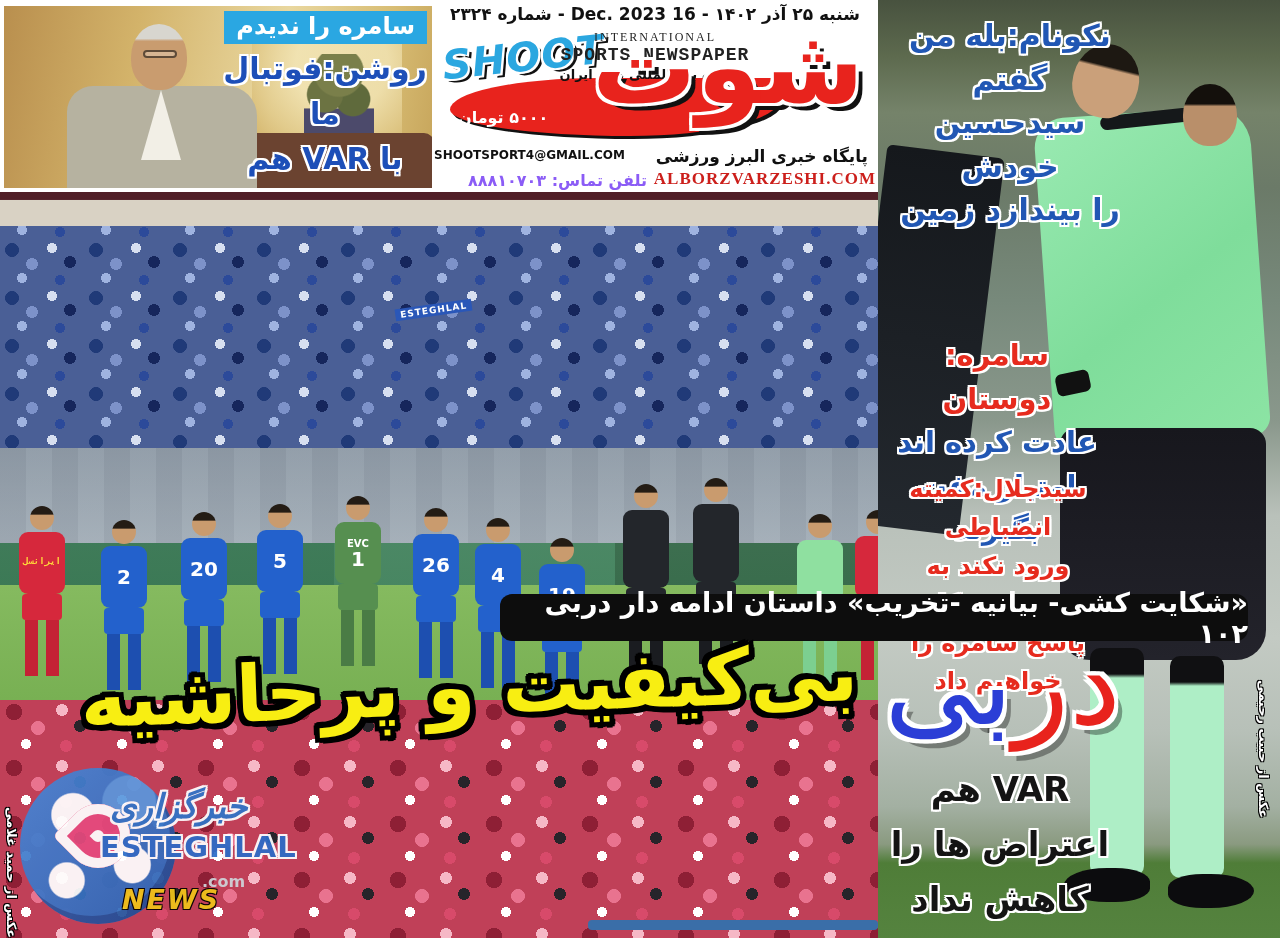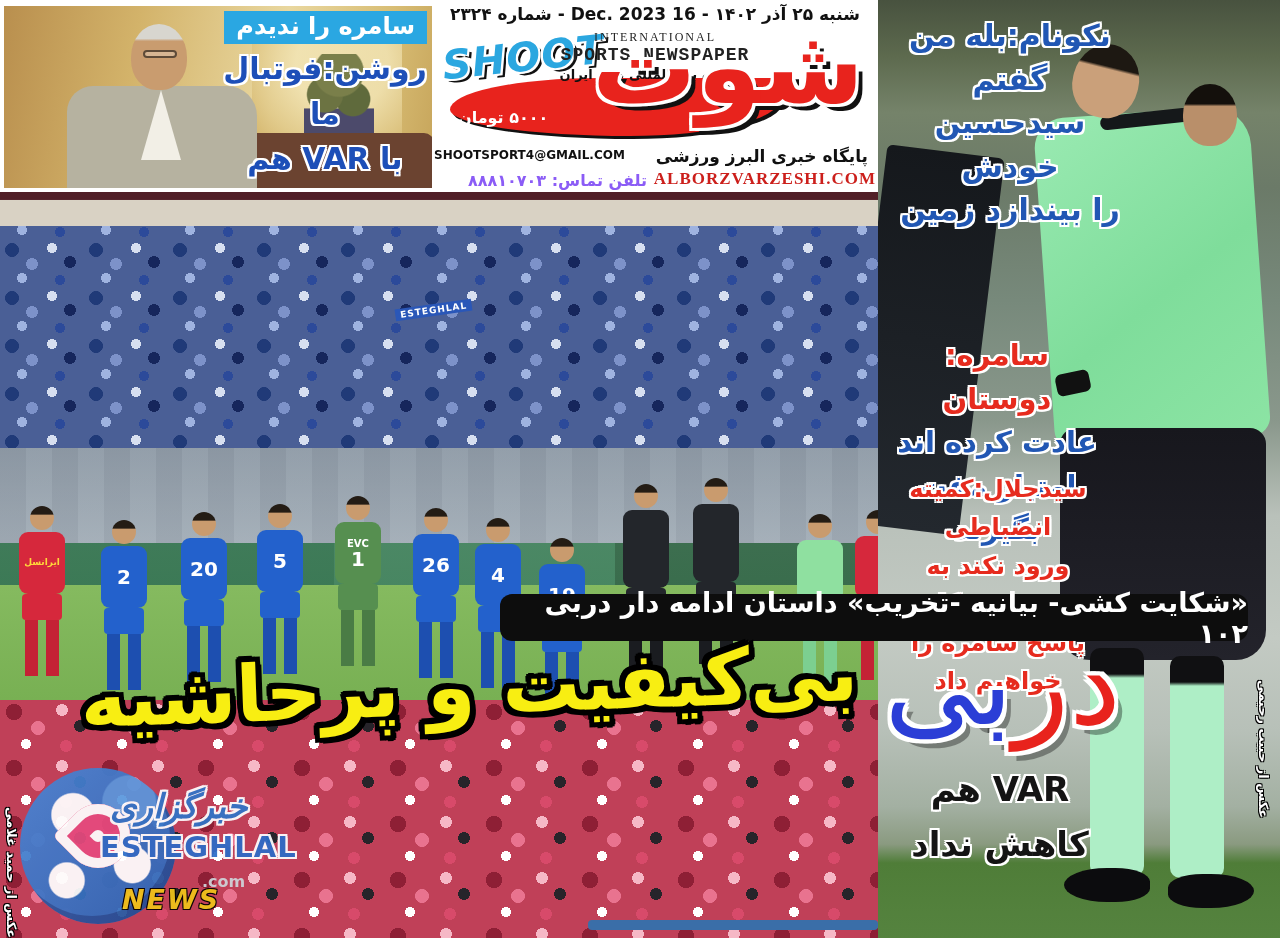--- a/index.html
+++ b/index.html
@@ -57,21 +57,21 @@
   .cb-banner { position:absolute; left:395px; top:112px; background:#2a57b8; color:#fff; font-size:9px; font-weight:bold; padding:1px 5px; transform:rotate(-8deg); letter-spacing:1px; }
 
   
   .players { position:absolute; left:0; top:448px; width:878px; height:252px; background:linear-gradient(#9ac573 95px, #85ba5f 140px, #78b053 100%); overflow:hidden; }
   .pl-stands { position:absolute; left:0; top:0; width:100%; height:95px; background:repeating-linear-gradient(90deg,#c3cad1 0 26px,#ced5db 26px 52px), linear-gradient(#b6bec6,#cdd3d8); background-blend-mode:multiply; }
   .pl-board { position:absolute; left:0; top:95px; width:100%; height:42px; background:linear-gradient(90deg,#2f6e54 0 38%, #3d7d62 38% 70%, #2c5f49 70%); opacity:.85; }
   .fig { position:absolute; width:56px; }
   .fig .head { width:24px; height:24px; border-radius:50%; margin:0 auto; background:linear-gradient(#241c14 34%, #c99b6e 38%); }
   .fig .torso { width:46px; height:62px; border-radius:9px; margin:2px auto 0; display:flex; align-items:center; justify-content:center; flex-direction:column; }
   .fig .num { color:#fff; font-weight:bold; font-size:20px; line-height:1; }
-  .fig .sp { color:#ffd83a; font-weight:bold; font-size:9px; line-height:1.1; direction:rtl; }
+  .fig .sp { color:#ffd83a; font-weight:bold; font-size:9px; line-height:1.1; direction:rtl;font-family:Liberation Mono, monospace; }
   .fig .spw { color:#fff; font-weight:bold; font-size:10px; line-height:1.1; }
   .fig .shorts { width:40px; height:26px; margin:0 auto; border-radius:4px; }
   .fig .legs { width:34px; height:56px; margin:0 auto; }
   .blue .torso, .blue .shorts { background:#2361cc; } .blue .legs { background:linear-gradient(90deg,#1d4fb0 0 38%, transparent 38% 62%, #1d4fb0 62%); }
   .red .torso, .red .shorts { background:#d6283c; } .red .legs { background:linear-gradient(90deg,#c42235 0 38%, transparent 38% 62%, #c42235 62%); }
   .gk .torso, .gk .shorts { background:#568f50; } .gk .legs { background:linear-gradient(90deg,#4a7c45 0 38%, transparent 38% 62%, #4a7c45 62%); }
   .suit .torso { background:#23262b; height:78px; } .suit .shorts { background:#23262b; } .suit .legs { background:linear-gradient(90deg,#1a1c20 0 38%, transparent 38% 62%, #1a1c20 62%); }
   .refg .torso, .refg .shorts { background:#8fe0a0; } .refg .legs { background:linear-gradient(90deg,#7ccf90 0 38%, transparent 38% 62%, #7ccf90 62%); }
 
   
@@ -161,20 +161,21 @@
     </div>
 
     <div class="story st-jalal ow">
       <div>سیدجلال:کمیته انضباطی</div>
       <div>ورود نکند به بدترین شکل</div>
       <div>پاسخ سامره را خواهیم داد</div>
     </div>
 
     <div class="story st-var ow">
       <div>VAR هم</div>
+      <div>اعتراض ها را</div>
       <div>کاهش نداد</div>
     </div>
   </div>
 
   <div class="header">
 
     <div class="interview">
       <div class="iv-window"></div>
       <div class="iv-plant"></div>
       <div class="iv-sofa"></div>

